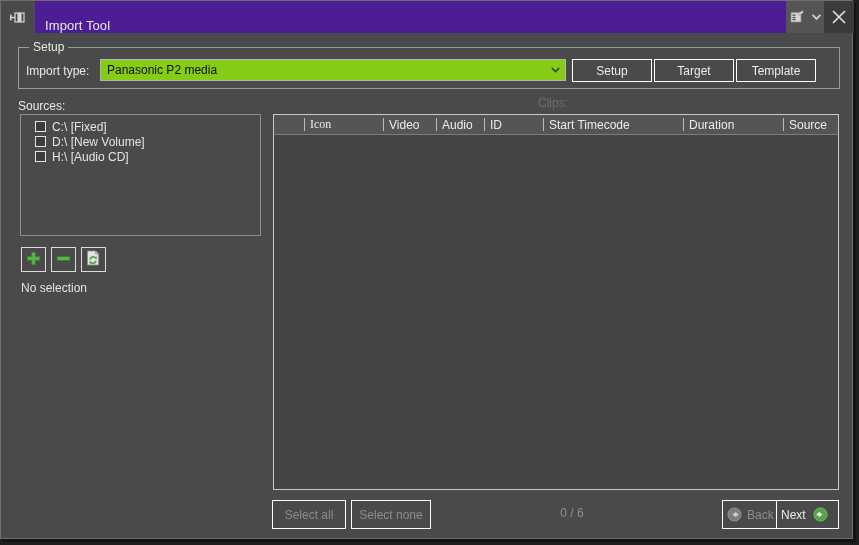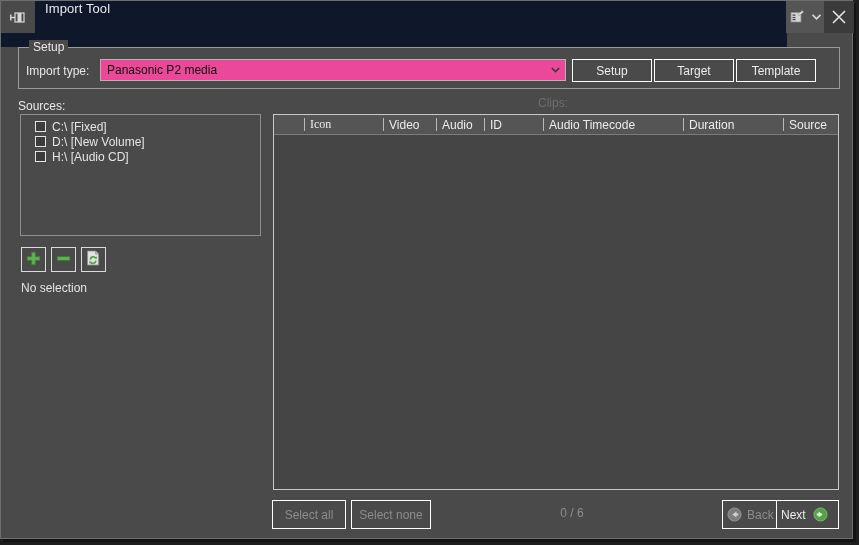--- a/index.html
+++ b/index.html
@@ -34,25 +34,25 @@
   #titlebar {
     position: absolute;
     left: 0; top: 0;
     width: 853px;
     height: 32px;
     background: #3b3b3b;
   }
   #title-tab {
     position: absolute;
     left: 0; top: 0;
-    height: 46px;
+    height: 32px;
     width: 786px;
-    background: #0f172a;
-    display: flex;
-    align-items: flex-start;
+    background: #4c1d95;
+    display: flex;
+    align-items: flex-end;
   }
   #title-icon-box {
     width: 34px;
     height: 32px;
     background: #4a4a4a;
     display: flex;
     align-items: center;
     justify-content: center;
     flex: none;
   }
@@ -99,21 +99,21 @@
   #import-type-label {
     position: absolute;
     left: 25px; top: 63px;
     font-size: 12px;
     color: #e8e8e8;
   }
   #import-type-combo {
     position: absolute;
     left: 99px; top: 58px;
     width: 466px; height: 22px;
-    background: #ec4899;
+    background: #84cc16;
     border: 1px solid #b4b4b4;
     box-sizing: border-box;
     display: flex;
     align-items: center;
     cursor: default;
   }
   #import-type-value {
     margin-left: 6px;
     color: #101010;
     font-size: 12px;
@@ -422,21 +422,21 @@
       <div class="col-head" style="left:162px;">
         <span class="sep"></span>
         <span>Audio</span>
       </div>
       <div class="col-head" style="left:210px;">
         <span class="sep"></span>
         <span>ID</span>
       </div>
       <div class="col-head" style="left:269px;">
         <span class="sep"></span>
-        <span>Audio Timecode</span>
+        <span>Start Timecode</span>
       </div>
       <div class="col-head" style="left:409px;">
         <span class="sep"></span>
         <span>Duration</span>
       </div>
       <div class="col-head" style="left:509px;">
         <span class="sep"></span>
         <span>Source</span>
       </div>
     </div>

